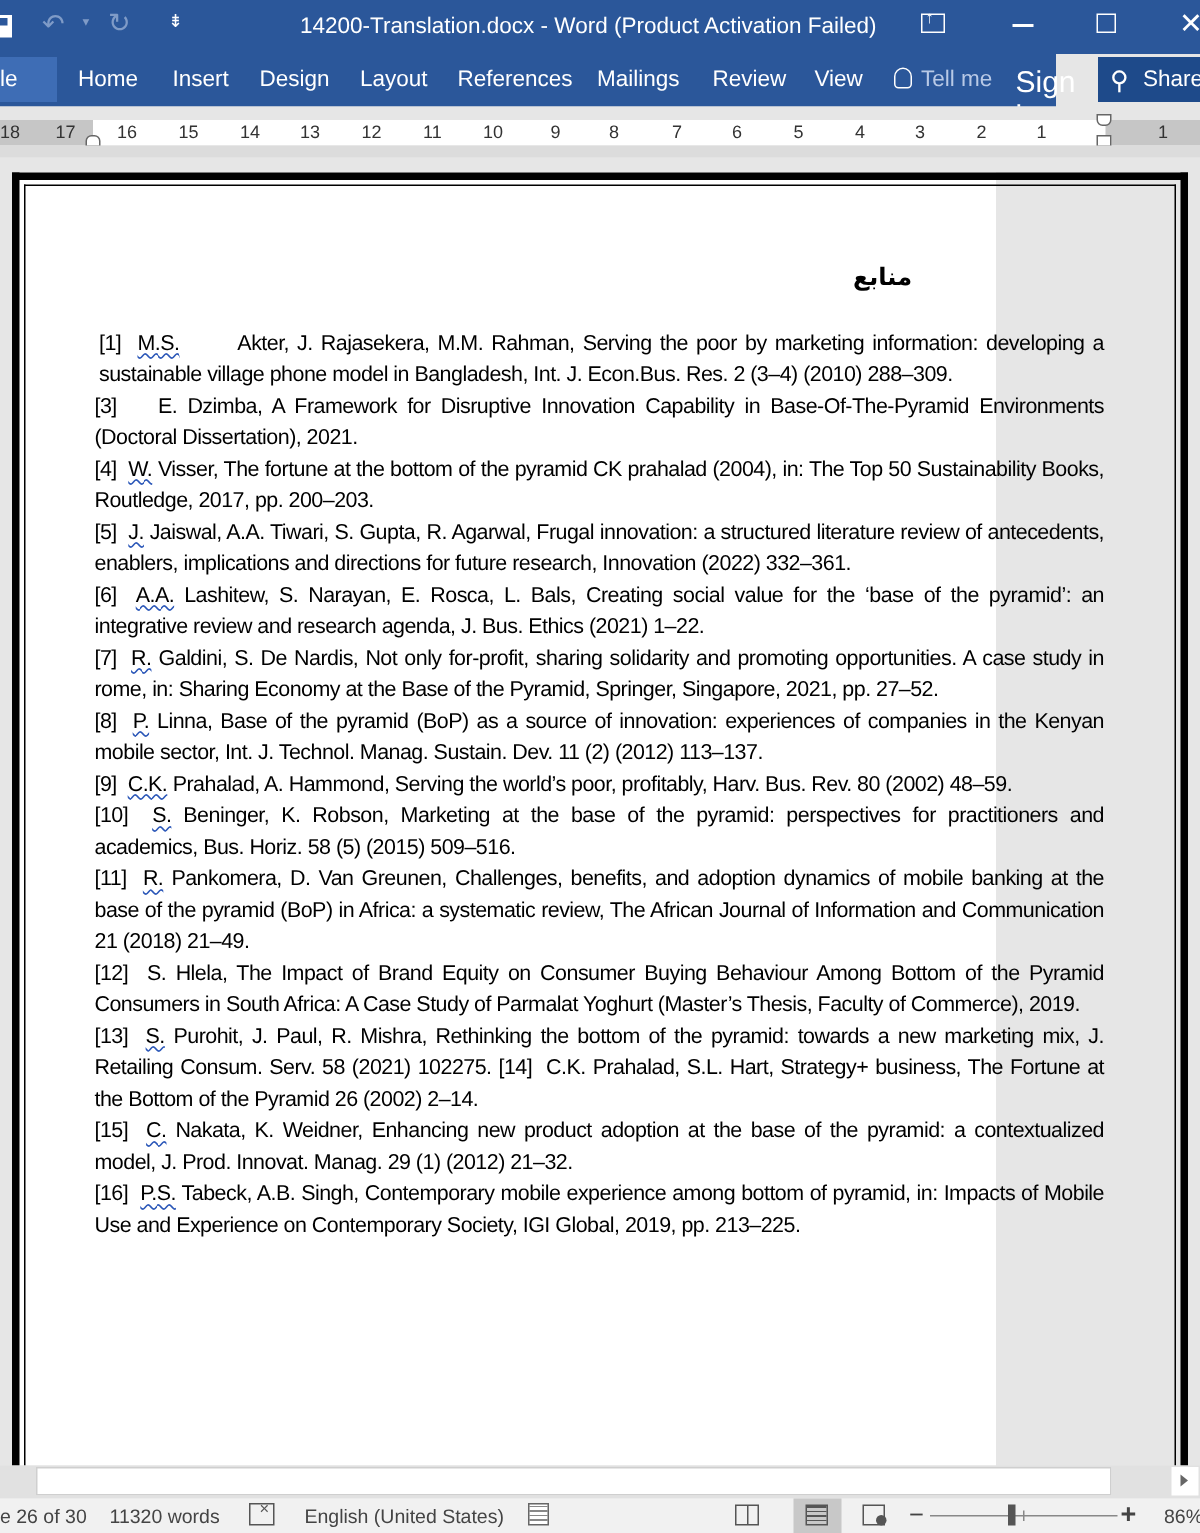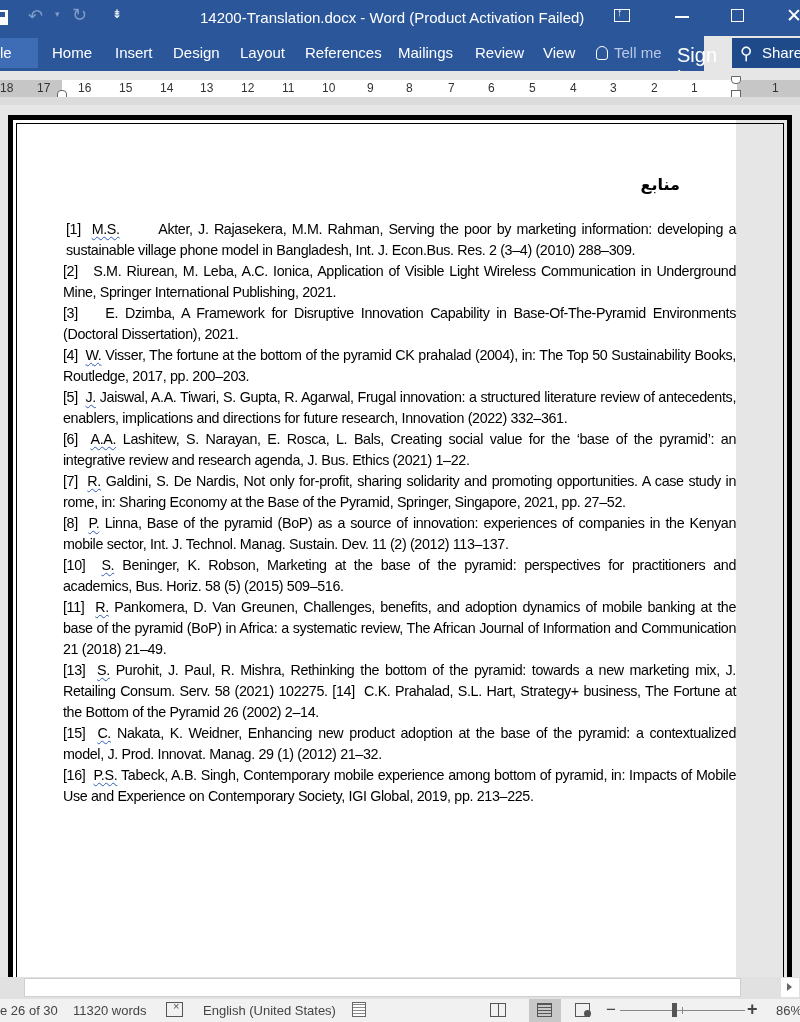--- a/index.html
+++ b/index.html
@@ -37,21 +37,21 @@
   .ruler { position: absolute; left: 0; top: 80px; width: 800px; height: 17px; background: #fff; }
   .ruler .gray-l { position: absolute; left: 0; top: 0; width: 62px; height: 17px; background: #c6c6c6; }
   .ruler .gray-r { position: absolute; left: 737px; top: 0; width: 63px; height: 17px; background: #c6c6c6; }
   .ruler-nums { position: absolute; left: 0; top: 1px; width: 800px; height: 17px; font-size: 12px; color: #333; white-space: nowrap; letter-spacing: 0px; padding-left: 36px; }
   .ruler-nums span { position: absolute; top: 0; }
   .indent-marker { position: absolute; width: 10px; height: 8px; border: 1px solid #666; background: #fff; }
   .ruler-strip { position: absolute; left: 0; top: 97px; width: 800px; height: 8px; background: #dcdcdc; }
 
   
   .doc-area { position: absolute; left: 0; top: 105px; width: 800px; height: 872px; background: #e6e6e6; overflow: hidden; }
-  .page { position: absolute; left: 8px; top: 10px; width: 728px; height: 900px; background: #fff; }
+  .page { position: absolute; left: 8px; top: 10px; width: 656px; height: 900px; background: #fff; }
   .border-outer { position: absolute; left: 0; top: 0; width: 784px; height: 900px; border: 5px solid #000; border-bottom: none; }
   .border-inner { position: absolute; left: 8px; top: 8px; width: 768px; height: 900px; border: 1px solid #000; border-bottom: none; }
   .heading { position: absolute; right: 56px; top: 60px; font-family: "DejaVu Sans", sans-serif; font-size: 16px; font-weight: bold; direction: rtl; color: #000; }
   .refs { position: absolute; left: 55px; top: 104px; width: 673px; font-family: "Liberation Sans", sans-serif; font-size: 14.3px; line-height: 21px; color: #000; text-align: justify; letter-spacing: -0.35px; }
   .ref { margin: 0; }
   .squig { text-decoration: underline wavy #2b57b8; text-decoration-thickness: 1px; text-underline-offset: 2px; }
 
   
   .hscroll { position: absolute; left: 0; top: 977px; width: 800px; height: 22px; background: #e1e1e1; }
   .hscroll .track { position: absolute; left: 24px; top: 1px; width: 717px; height: 19px; background: #fff; border: 1px solid #cfcfcf; }
@@ -144,29 +144,30 @@
 </div>
 <div class="ruler-strip"></div>
 
 <div class="doc-area">
   <div class="page">
     <div class="border-outer"></div>
     <div class="border-inner"></div>
     <div class="heading">منابع</div>
     <div class="refs" id="refs">
         <p class="ref" style="padding-left: 3px;"><span>[1]</span>&nbsp; <span class="squig">M.S.</span><span style="white-space: pre-wrap; margin-left: 34px;"> Akter, J. Rajasekera, M.M. Rahman, Serving the poor by marketing information: developing a sustainable village phone model in Bangladesh, Int. J. Econ.Bus. Res. 2 (3–4) (2010) 288–309.</span></p>
-        <p class="ref"><span>[2]</span><span style="white-space: pre-wrap;">   S.M. Riurean, M. Leba, A.C. Ionica, Application of Visible Light Wireless Communication in Underground Mine, Springer International Publishing, 2021.</span></p>
         <p class="ref"><span>[3]</span><span style="white-space: pre-wrap;">    E. Dzimba, A Framework for Disruptive Innovation Capability in Base-Of-The-Pyramid Environments (Doctoral Dissertation), 2021.</span></p>
         <p class="ref"><span>[4]</span>&nbsp; <span class="squig">W.</span><span style="white-space: pre-wrap;"> Visser, The fortune at the bottom of the pyramid CK prahalad (2004), in: The Top 50 Sustainability Books, Routledge, 2017, pp. 200–203.</span></p>
         <p class="ref"><span>[5]</span>&nbsp; <span class="squig">J.</span><span style="white-space: pre-wrap;"> Jaiswal, A.A. Tiwari, S. Gupta, R. Agarwal, Frugal innovation: a structured literature review of antecedents, enablers, implications and directions for future research, Innovation (2022) 332–361.</span></p>
         <p class="ref"><span>[6]</span>&nbsp; <span class="squig">A.A.</span><span style="white-space: pre-wrap;"> Lashitew, S. Narayan, E. Rosca, L. Bals, Creating social value for the ‘base of the pyramid’: an integrative review and research agenda, J. Bus. Ethics (2021) 1–22.</span></p>
         <p class="ref"><span>[7]</span>&nbsp; <span class="squig">R.</span><span style="white-space: pre-wrap;"> Galdini, S. De Nardis, Not only for-profit, sharing solidarity and promoting opportunities. A case study in rome, in: Sharing Economy at the Base of the Pyramid, Springer, Singapore, 2021, pp. 27–52.</span></p>
         <p class="ref"><span>[8]</span>&nbsp; <span class="squig">P.</span><span style="white-space: pre-wrap;"> Linna, Base of the pyramid (BoP) as a source of innovation: experiences of companies in the Kenyan mobile sector, Int. J. Technol. Manag. Sustain. Dev. 11 (2) (2012) 113–137.</span></p>
+        <p class="ref"><span>[9]</span>&nbsp; <span class="squig">C.K.</span><span style="white-space: pre-wrap;"> Prahalad, A. Hammond, Serving the world’s poor, profitably, Harv. Bus. Rev. 80 (2002) 48–59.</span></p>
         <p class="ref"><span>[10]</span>&nbsp; <span class="squig">S.</span><span style="white-space: pre-wrap;"> Beninger, K. Robson, Marketing at the base of the pyramid: perspectives for practitioners and academics, Bus. Horiz. 58 (5) (2015) 509–516.</span></p>
         <p class="ref"><span>[11]</span>&nbsp; <span class="squig">R.</span><span style="white-space: pre-wrap;"> Pankomera, D. Van Greunen, Challenges, benefits, and adoption dynamics of mobile banking at the base of the pyramid (BoP) in Africa: a systematic review, The African Journal of Information and Communication 21 (2018) 21–49.</span></p>
+        <p class="ref"><span>[12]</span><span style="white-space: pre-wrap;">  S. Hlela, The Impact of Brand Equity on Consumer Buying Behaviour Among Bottom of the Pyramid Consumers in South Africa: A Case Study of Parmalat Yoghurt (Master’s Thesis, Faculty of Commerce), 2019.</span></p>
         <p class="ref"><span>[13]</span>&nbsp; <span class="squig">S.</span><span style="white-space: pre-wrap;"> Purohit, J. Paul, R. Mishra, Rethinking the bottom of the pyramid: towards a new marketing mix, J. Retailing Consum. Serv. 58 (2021) 102275. [14]  C.K. Prahalad, S.L. Hart, Strategy+ business, The Fortune at the Bottom of the Pyramid 26 (2002) 2–14.</span></p>
         <p class="ref"><span>[15]</span>&nbsp; <span class="squig">C.</span><span style="white-space: pre-wrap;"> Nakata, K. Weidner, Enhancing new product adoption at the base of the pyramid: a contextualized model, J. Prod. Innovat. Manag. 29 (1) (2012) 21–32.</span></p>
         <p class="ref"><span>[16]</span>&nbsp; <span class="squig">P.S.</span><span style="white-space: pre-wrap;"> Tabeck, A.B. Singh, Contemporary mobile experience among bottom of pyramid, in: Impacts of Mobile Use and Experience on Contemporary Society, IGI Global, 2019, pp. 213–225.</span></p>
       </div>
   </div>
 </div>
 
 <div class="hscroll">
   <div class="track"></div>
   <div class="arrow-r"></div>

